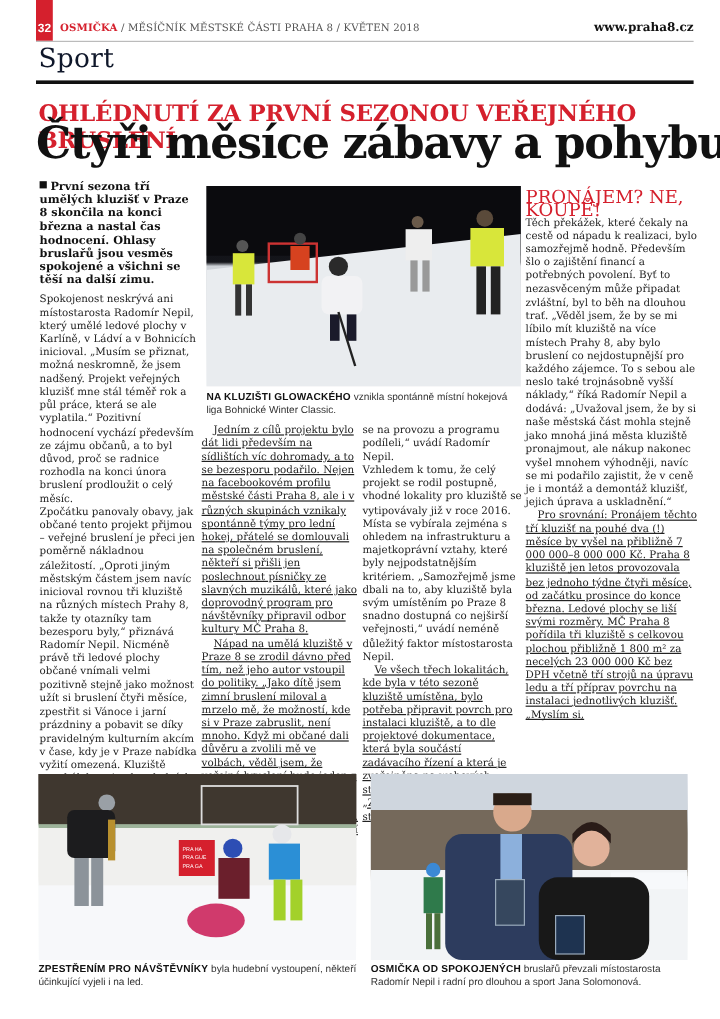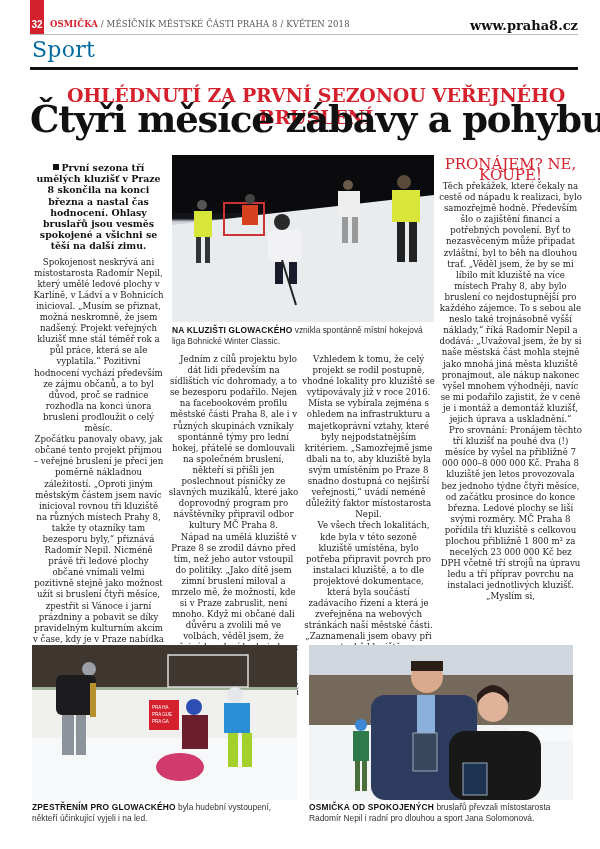--- a/index.html
+++ b/index.html
@@ -1,36 +1,36 @@
 <!DOCTYPE html>
 <html><head>
 <meta charset="utf-8">
 <style>
   html, body { margin:0; padding:0; background:#ffffff; }
   body { width:600px; height:849px; position:relative; overflow:hidden; color:#222; }
-  .serif { font-family: "DejaVu Serif", "Liberation Serif", serif; text-align: center; }
+  .serif { font-family: "DejaVu Serif", "Liberation Serif", serif; }
   .sans { font-family: "Liberation Sans", "DejaVu Sans", sans-serif; }
 
   #redtab { position:absolute; left:30px; top:0; width:14px; height:34px; background:#d5202d; }
   #pagenum { position:absolute; left:30px; top:18px; width:14px; height:14px; color:#fff; font-size:10px; font-weight:bold; text-align:center; line-height:14px; }
   #runhead { position:absolute; left:50px; top:19px; font-size:8.5px; color:#555; letter-spacing:0.1px; }
   #runhead .brand { color:#d5202d; font-weight:bold; }
-  #weburl { position:absolute; right:22px; top:18px; font-size:13px; font-weight:bold; color:#111; }
+  #weburl { position:absolute; right:22px; top:18px; font-size:10px; font-weight:bold; color:#111; }
   #hairline { position:absolute; left:30px; right:22px; top:34px; height:1px; background:#bbb; }
-  #section { position:absolute; left:32px; top:37px; font-size:22px; color:#0369a1; letter-spacing:0.3px; }
+  #section { position:absolute; left:32px; top:37px; font-size:22px; color:#0f172a; letter-spacing:0.3px; }
   #thickrule { position:absolute; left:30px; right:22px; top:67px; height:3px; background:#111; }
 
   #kicker { position:absolute; left:32px; top:84px; font-size:19px; font-weight:bold; color:#d5202d; letter-spacing:-0.2px; }
   #headline { position:absolute; left:30px; top:98px; font-size:37px; font-weight:900; color:#111; letter-spacing:-1.2px; line-height:42px; white-space:nowrap; }
 
   .col { position:absolute; font-size:8.6px; line-height:11.1px; color:#222; }
   .col p { margin:0; }
-  .col .indent { text-indent:10px; }
+  .col .indent { text-indent:10px;text-decoration:underline; }
   .col h3 { margin:7px 0 0 0; font-size:15px; line-height:11px; font-weight:normal; color:#d5202d; }
-  #col1 { left:33px; top:162px; width:131px; }
+  #col1 { left:33px; top:150px; width:131px; }
   #lead { font-weight:bold; font-size:9.4px; line-height:11.2px; color:#111; margin-bottom:5px !important; }
   #lead .sq { display:inline-block; width:6px; height:6px; background:#111; margin-right:3px; vertical-align:1px; }
   #col2 { left:168px; top:354px; width:131px; }
   #col3 { left:302px; top:354px; width:133px; }
   #col4 { left:438px; top:152px; width:145px; }
 
   .photo { position:absolute; overflow:hidden; }
   #photo-hockey { left:172px; top:155px; width:262px; height:167px; background:linear-gradient(#0c0c10 0%, #14151a 38%, #cfd3d8 40%, #eef0f2 100%); }
   #photo-skating { left:32px; top:645px; width:265px; height:155px; background:linear-gradient(#3e362e 0%, #4a4038 26%, #9fb39b 27%, #f1f1ee 29%, #eeeeec 55%, #f7f8f9 60%, #ffffff 100%); }
   #photo-award { left:309px; top:645px; width:264px; height:155px; background:linear-gradient(#d7dde6 0%, #b9c2cc 20%, #6f6a5e 32%, #7d7468 50%, #e8ebee 58%, #f6f7f8 100%); }
@@ -98,20 +98,21 @@
   </svg>
 </div>
 <div id="cap-hockey" class="caption sans"><b>NA KLUZIŠTI GLOWACKÉHO</b><span> vznikla spontánně místní hokejová liga Bohnické Winter Classic.</span></div>
 
 <div id="col2" class="col serif">
   <p class="indent">Jedním z cílů projektu bylo dát lidi především na sídlištích víc dohromady, a to se bezesporu podařilo. Nejen na facebookovém profilu městské části Praha 8, ale i v různých skupinách vznikaly spontánně týmy pro lední hokej, přátelé se domlouvali na společném bruslení, někteří si přišli jen poslechnout písničky ze slavných muzikálů, které jako doprovodný program pro návštěvníky připravil odbor kultury MČ Praha 8.</p>
   <p class="indent">Nápad na umělá kluziště v Praze 8 se zrodil dávno před tím, než jeho autor vstoupil do politiky. „Jako dítě jsem zimní bruslení miloval a mrzelo mě, že možností, kde si v Praze zabruslit, není mnoho. Když mi občané dali důvěru a zvolili mě ve volbách, věděl jsem, že veřejné bruslení bude jeden z projektů, které bych rád zrealizoval. Sám bych to ale nedokázal, proto děkuji všem, kteří mi v tom pomohli a kteří</p>
 </div>
 
 <div id="col3" class="col serif">
+  <p>se na provozu a programu podíleli,“ uvádí Radomír Nepil.</p>
   <p>Vzhledem k tomu, že celý projekt se rodil postupně, vhodné lokality pro kluziště se vytipovávaly již v roce 2016. Místa se vybírala zejména s ohledem na infrastrukturu a majetkoprávní vztahy, které byly nejpodstatnějším kritériem. „Samozřejmě jsme dbali na to, aby kluziště byla svým umístěním po Praze 8 snadno dostupná co nejširší veřejnosti,“ uvádí neméně důležitý faktor místostarosta Nepil.</p>
   <p class="indent">Ve všech třech lokalitách, kde byla v této sezoně kluziště umístěna, bylo potřeba připravit povrch pro instalaci kluziště, a to dle projektové dokumentace, která byla součástí zadávacího řízení a která je zveřejněna na webových stránkách naší městské části. „Zaznamenali jsem obavy při stavbě kluziště</p>
 </div>
 
 <div id="col4" class="col serif">
   <h3>PRONÁJEM? NE, KOUPĚ!</h3>
   <p>Těch překážek, které čekaly na cestě od nápadu k realizaci, bylo samozřejmě hodně. Především šlo o zajištění financí a potřebných povolení. Byť to nezasvěceným může připadat zvláštní, byl to běh na dlouhou trať. „Věděl jsem, že by se mi líbilo mít kluziště na více místech Prahy 8, aby bylo bruslení co nejdostupnější pro každého zájemce. To s sebou ale neslo také trojnásobně vyšší náklady,“ říká Radomír Nepil a dodává: „Uvažoval jsem, že by si naše městská část mohla stejně jako mnohá jiná města kluziště pronajmout, ale nákup nakonec vyšel mnohem výhodněji, navíc se mi podařilo zajistit, že v ceně je i montáž a demontáž kluzišť, jejich úprava a uskladnění.“</p>
   <p class="indent">Pro srovnání: Pronájem těchto tří kluzišť na pouhé dva (!) měsíce by vyšel na přibližně 7 000 000–8 000 000 Kč. Praha 8 kluziště jen letos provozovala bez jednoho týdne čtyři měsíce, od začátku prosince do konce března. Ledové plochy se liší svými rozměry. MČ Praha 8 pořídila tři kluziště s celkovou plochou přibližně 1 800 m² za necelých 23 000 000 Kč bez DPH včetně tří strojů na úpravu ledu a tří příprav povrchu na instalaci jednotlivých kluzišť. „Myslím si,</p>
 </div>
 
@@ -139,21 +140,21 @@
         <rect x="150" y="70" width="26" height="34" fill="#6b1f2c"></rect>
       </g>
     <g>
         <circle cx="203" cy="50" r="8" fill="#e6e7ea"></circle>
         <rect x="192" y="58" width="26" height="30" fill="#2b8fd6"></rect>
         <rect x="196" y="88" width="10" height="34" fill="#a3d12a"></rect>
         <rect x="210" y="88" width="10" height="34" fill="#a3d12a"></rect>
       </g>
   </svg>
 </div>
-<div id="cap-skating" class="caption sans"><b>ZPESTŘENÍM PRO GLOWACKÉHO</b><span> byla hudební vystoupení, někteří účinkující vyjeli i na led.</span></div>
+<div id="cap-skating" class="caption sans"><b>ZPESTŘENÍM PRO NÁVŠTĚVNÍKY</b><span> byla hudební vystoupení, někteří účinkující vyjeli i na led.</span></div>
 
 <div id="photo-award" class="photo">
   <svg width="264" height="155" viewBox="0 0 264 155">
     <rect x="0" y="0" width="264" height="40" fill="#cfd6de"></rect>
     <rect x="0" y="30" width="264" height="55" fill="#75695b"></rect>
     <rect x="0" y="80" width="264" height="75" fill="#f2f4f6"></rect>
     <rect x="200" y="82" width="64" height="14" fill="#f7f9fb"></rect>
     <g>
         <circle cx="118" cy="32" r="16" fill="#d9a98c"></circle>
         <rect x="102" y="16" width="32" height="10" fill="#2a1e16"></rect>

